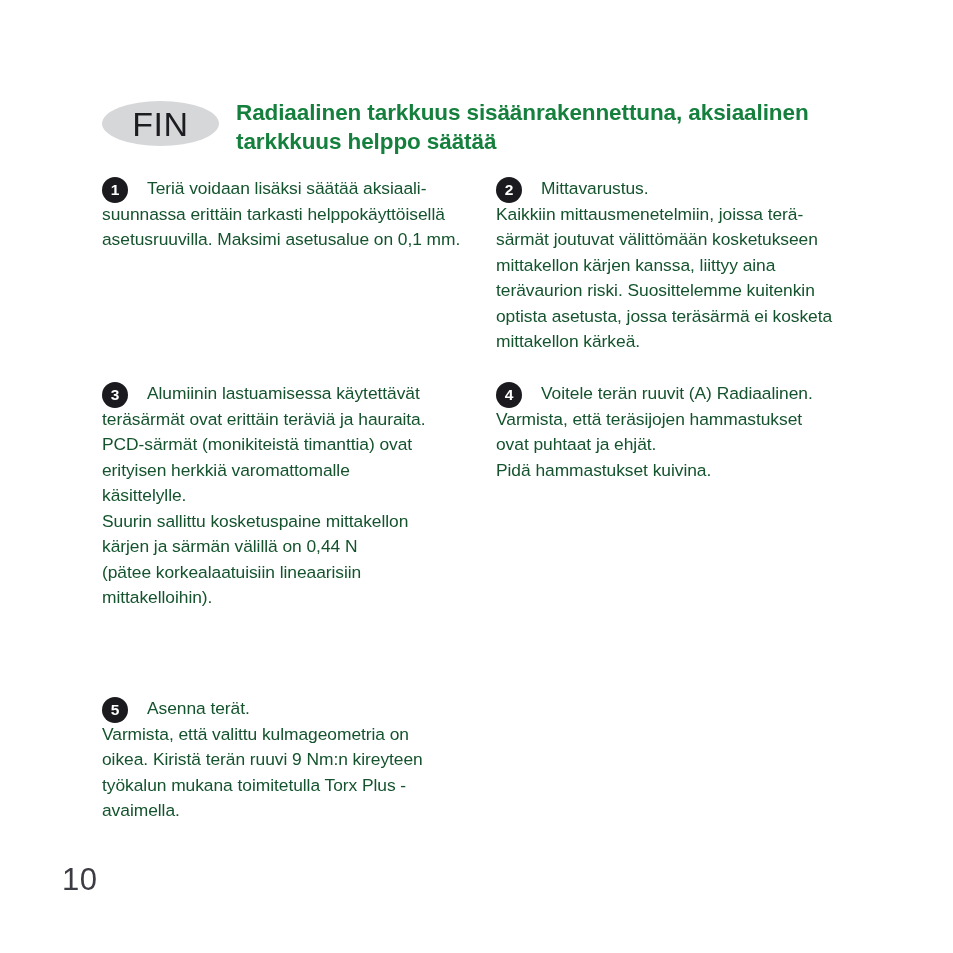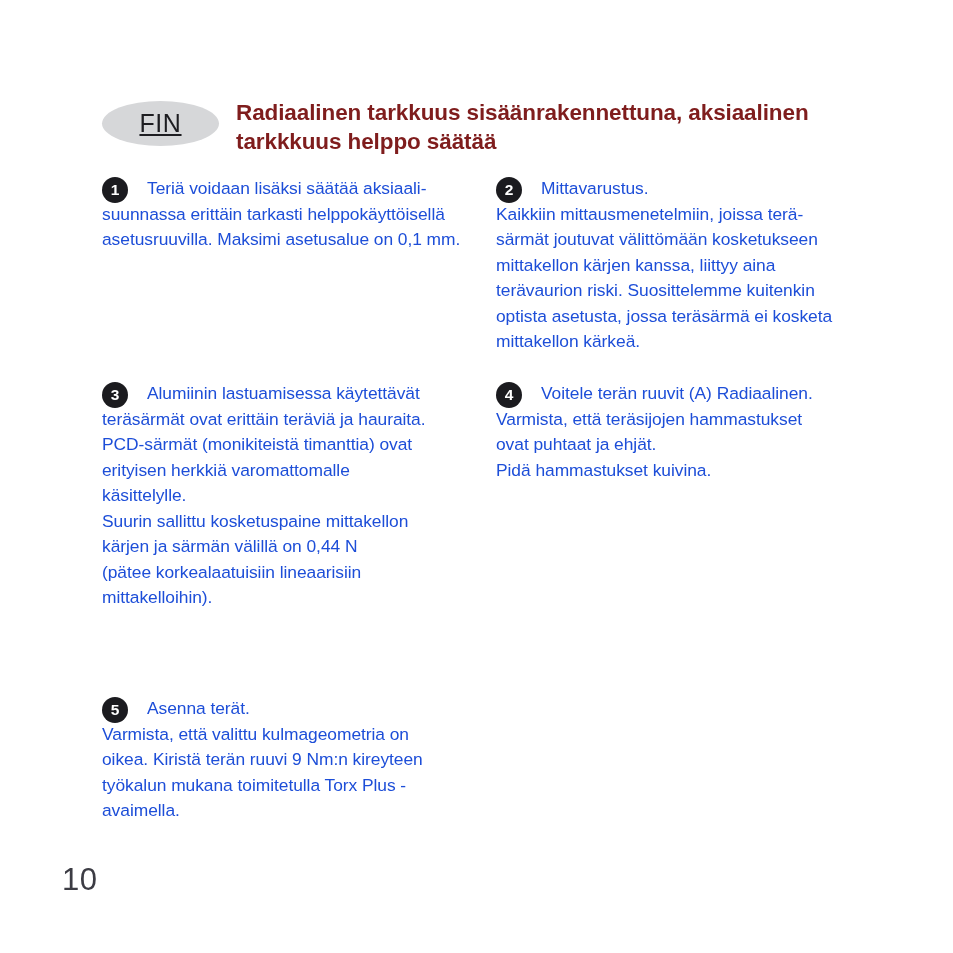--- a/index.html
+++ b/index.html
@@ -39,48 +39,47 @@
     width: 117px;
     height: 45px;
     border-radius: 50%;
     background: #d6d7d9;
     display: flex;
     align-items: center;
     justify-content: center;
     margin-top: 2px;
   }
   .lang-badge .lang-text {
-    font-size: 25px;
+    font-size: 34px;
     font-weight: 400;
     letter-spacing: 0.6px;
     color: #1d1d21;
     line-height: 1;
-    text-decoration: underline;
   }
   .header-title {
     flex: 1 1 auto;
     margin-left: 17px;
     font-size: 22.5px;
     font-weight: bold;
     line-height: 1.28;
-    color: #7f1d1d;
+    color: #15803d;
     letter-spacing: -0.1px;
     white-space: pre-line;
     max-width: 640px;
   }
 
   
   .section {
     position: absolute;
     width: 392px;
   }
   .section .body {
     font-size: 17.4px;
     line-height: 1.465;
-    color: #1d4ed8;
+    color: #14532d;
     letter-spacing: -0.05px;
     white-space: pre-line;
     text-indent: 45px;
   }
   .num-circle {
     position: absolute;
     left: 0;
     top: 1px;
     width: 26px;
     height: 26px;

